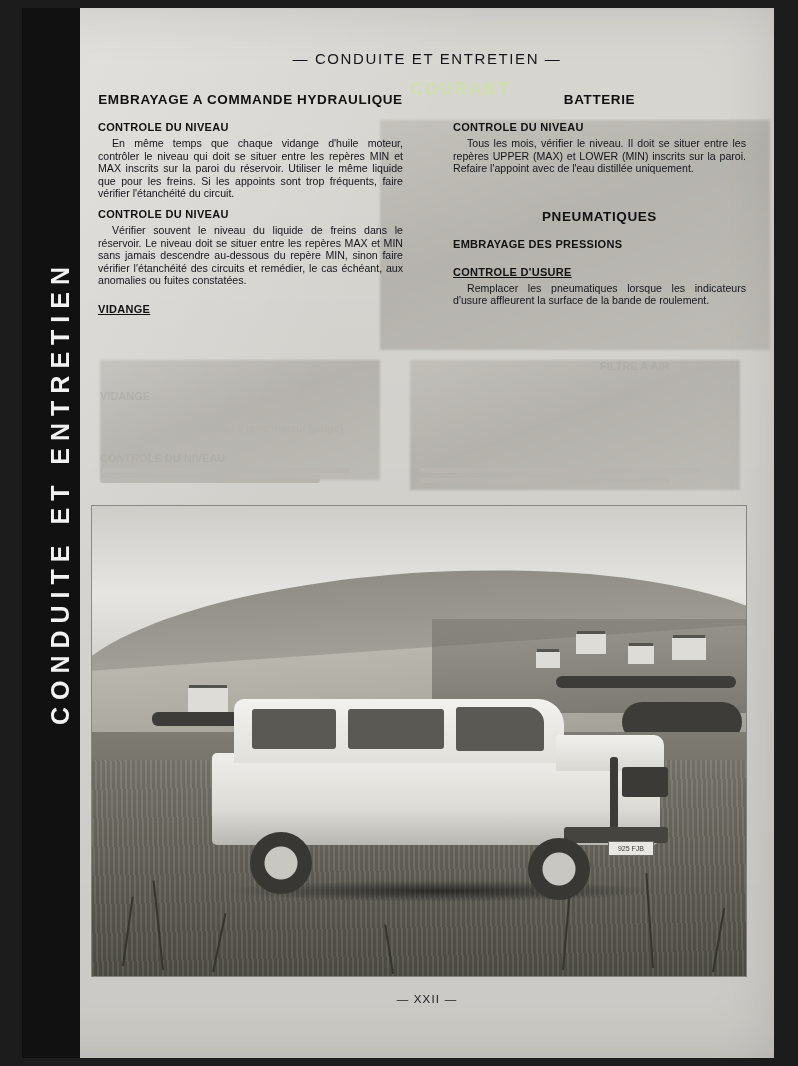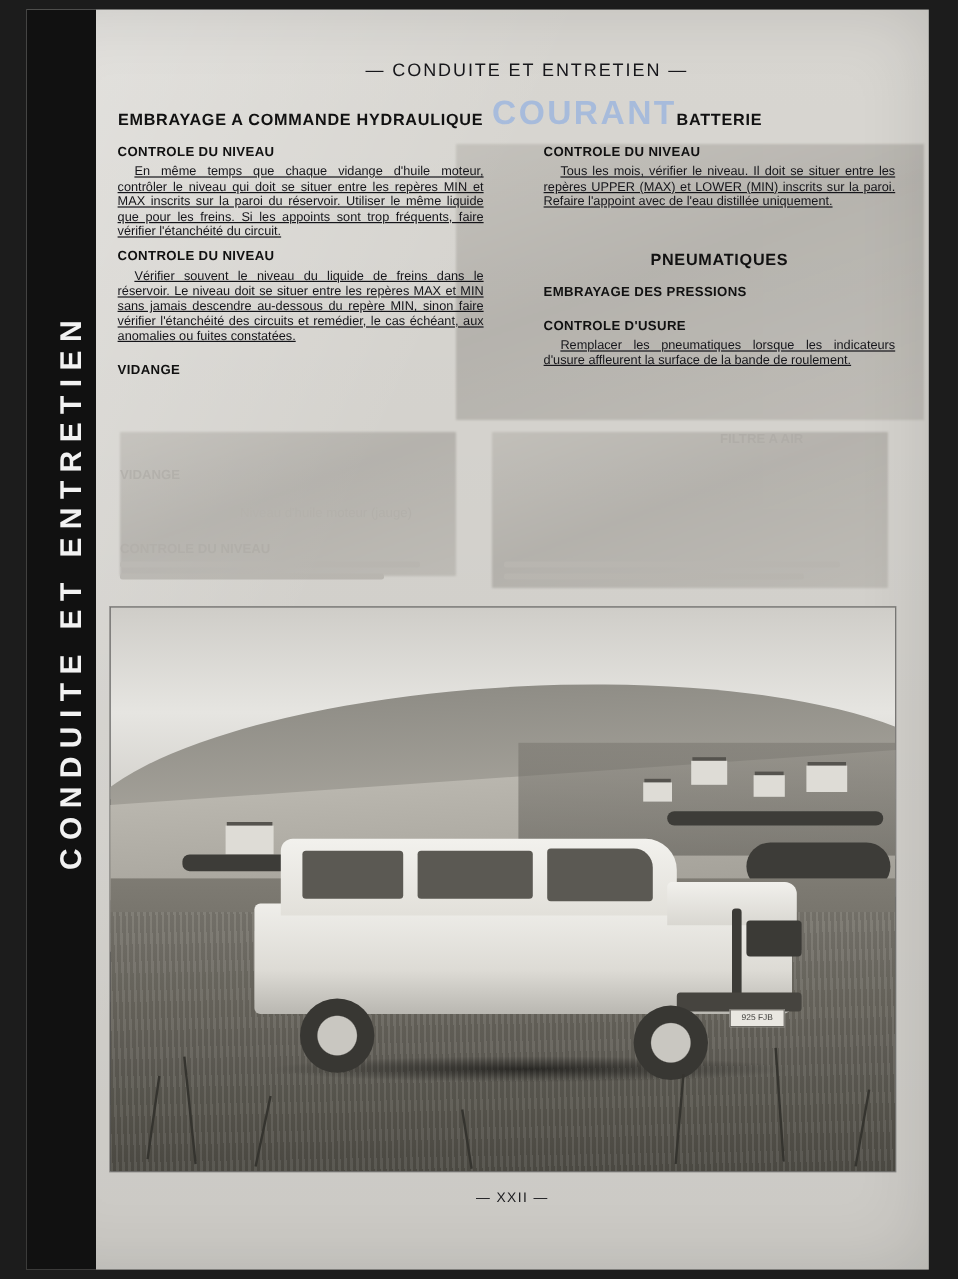--- a/index.html
+++ b/index.html
@@ -63,24 +63,25 @@
     right: 0;
     height: 460px;
     opacity: 0.30;
     overflow: hidden;
     pointer-events: none;
   }
   .ghost .g-title {
     position: absolute;
     left: 330px;
     top: 18px;
-    font-size: 28px;
-    font-weight: bold;
-    color: #3b82f6;
+    font-size: 21px;
+    font-weight: bold;
+    color: #bef264;
     letter-spacing: 2px;
+    font-family: Liberation Mono, monospace;
   }
   .ghost .g-photo {
     position: absolute;
     background: linear-gradient(160deg, #9a968e 0%, #6f6b64 45%, #8e8a82 100%);
     filter: blur(1px);
   }
   .ghost .g1 { left: 300px; top: 60px; width: 390px; height: 230px; }
   .ghost .g2 { left: 20px; top: 300px; width: 280px; height: 120px; }
   .ghost .g3 { left: 330px; top: 300px; width: 330px; height: 130px; }
   .ghost .g-line {
@@ -110,21 +111,20 @@
   }
   .header {
     position: absolute;
     top: 42px;
     left: 0;
     width: 694px;
     text-align: center;
     font-size: 15px;
     letter-spacing: 1.6px;
     color: #16161a;
-    padding-left: 12px;
   }
   .columns {
     position: absolute;
     top: 78px;
     left: 0;
     width: 774px;
     display: flex;
   }
   .col {
     width: 347px;
@@ -142,29 +142,28 @@
     color: #111;
   }
   h2.sec.spaced { margin-top: 34px; }
   h3.sub {
     font-size: 11px;
     font-weight: bold;
     margin: 0 0 4px 0;
     letter-spacing: 0.3px;
     color: #111;
   }
-  h3.sub.gap { margin-top: 16px; }
+  h3.sub.gap { margin-top: 16px; text-decoration: underline; }
   p.body {
     font-size: 10.6px;
     line-height: 12.6px;
     margin: 0 0 8px 0;
     text-align: justify;
     text-indent: 14px;
     color: #15151a;
-    text-decoration: underline;
   }
   .photo {
     position: absolute;
     left: 12px;
     top: 498px;
     width: 654px;
     height: 470px;
     background: #2e2e2e;
     overflow: hidden;
     box-shadow: 0 0 0 1px rgba(0,0,0,0.35);

